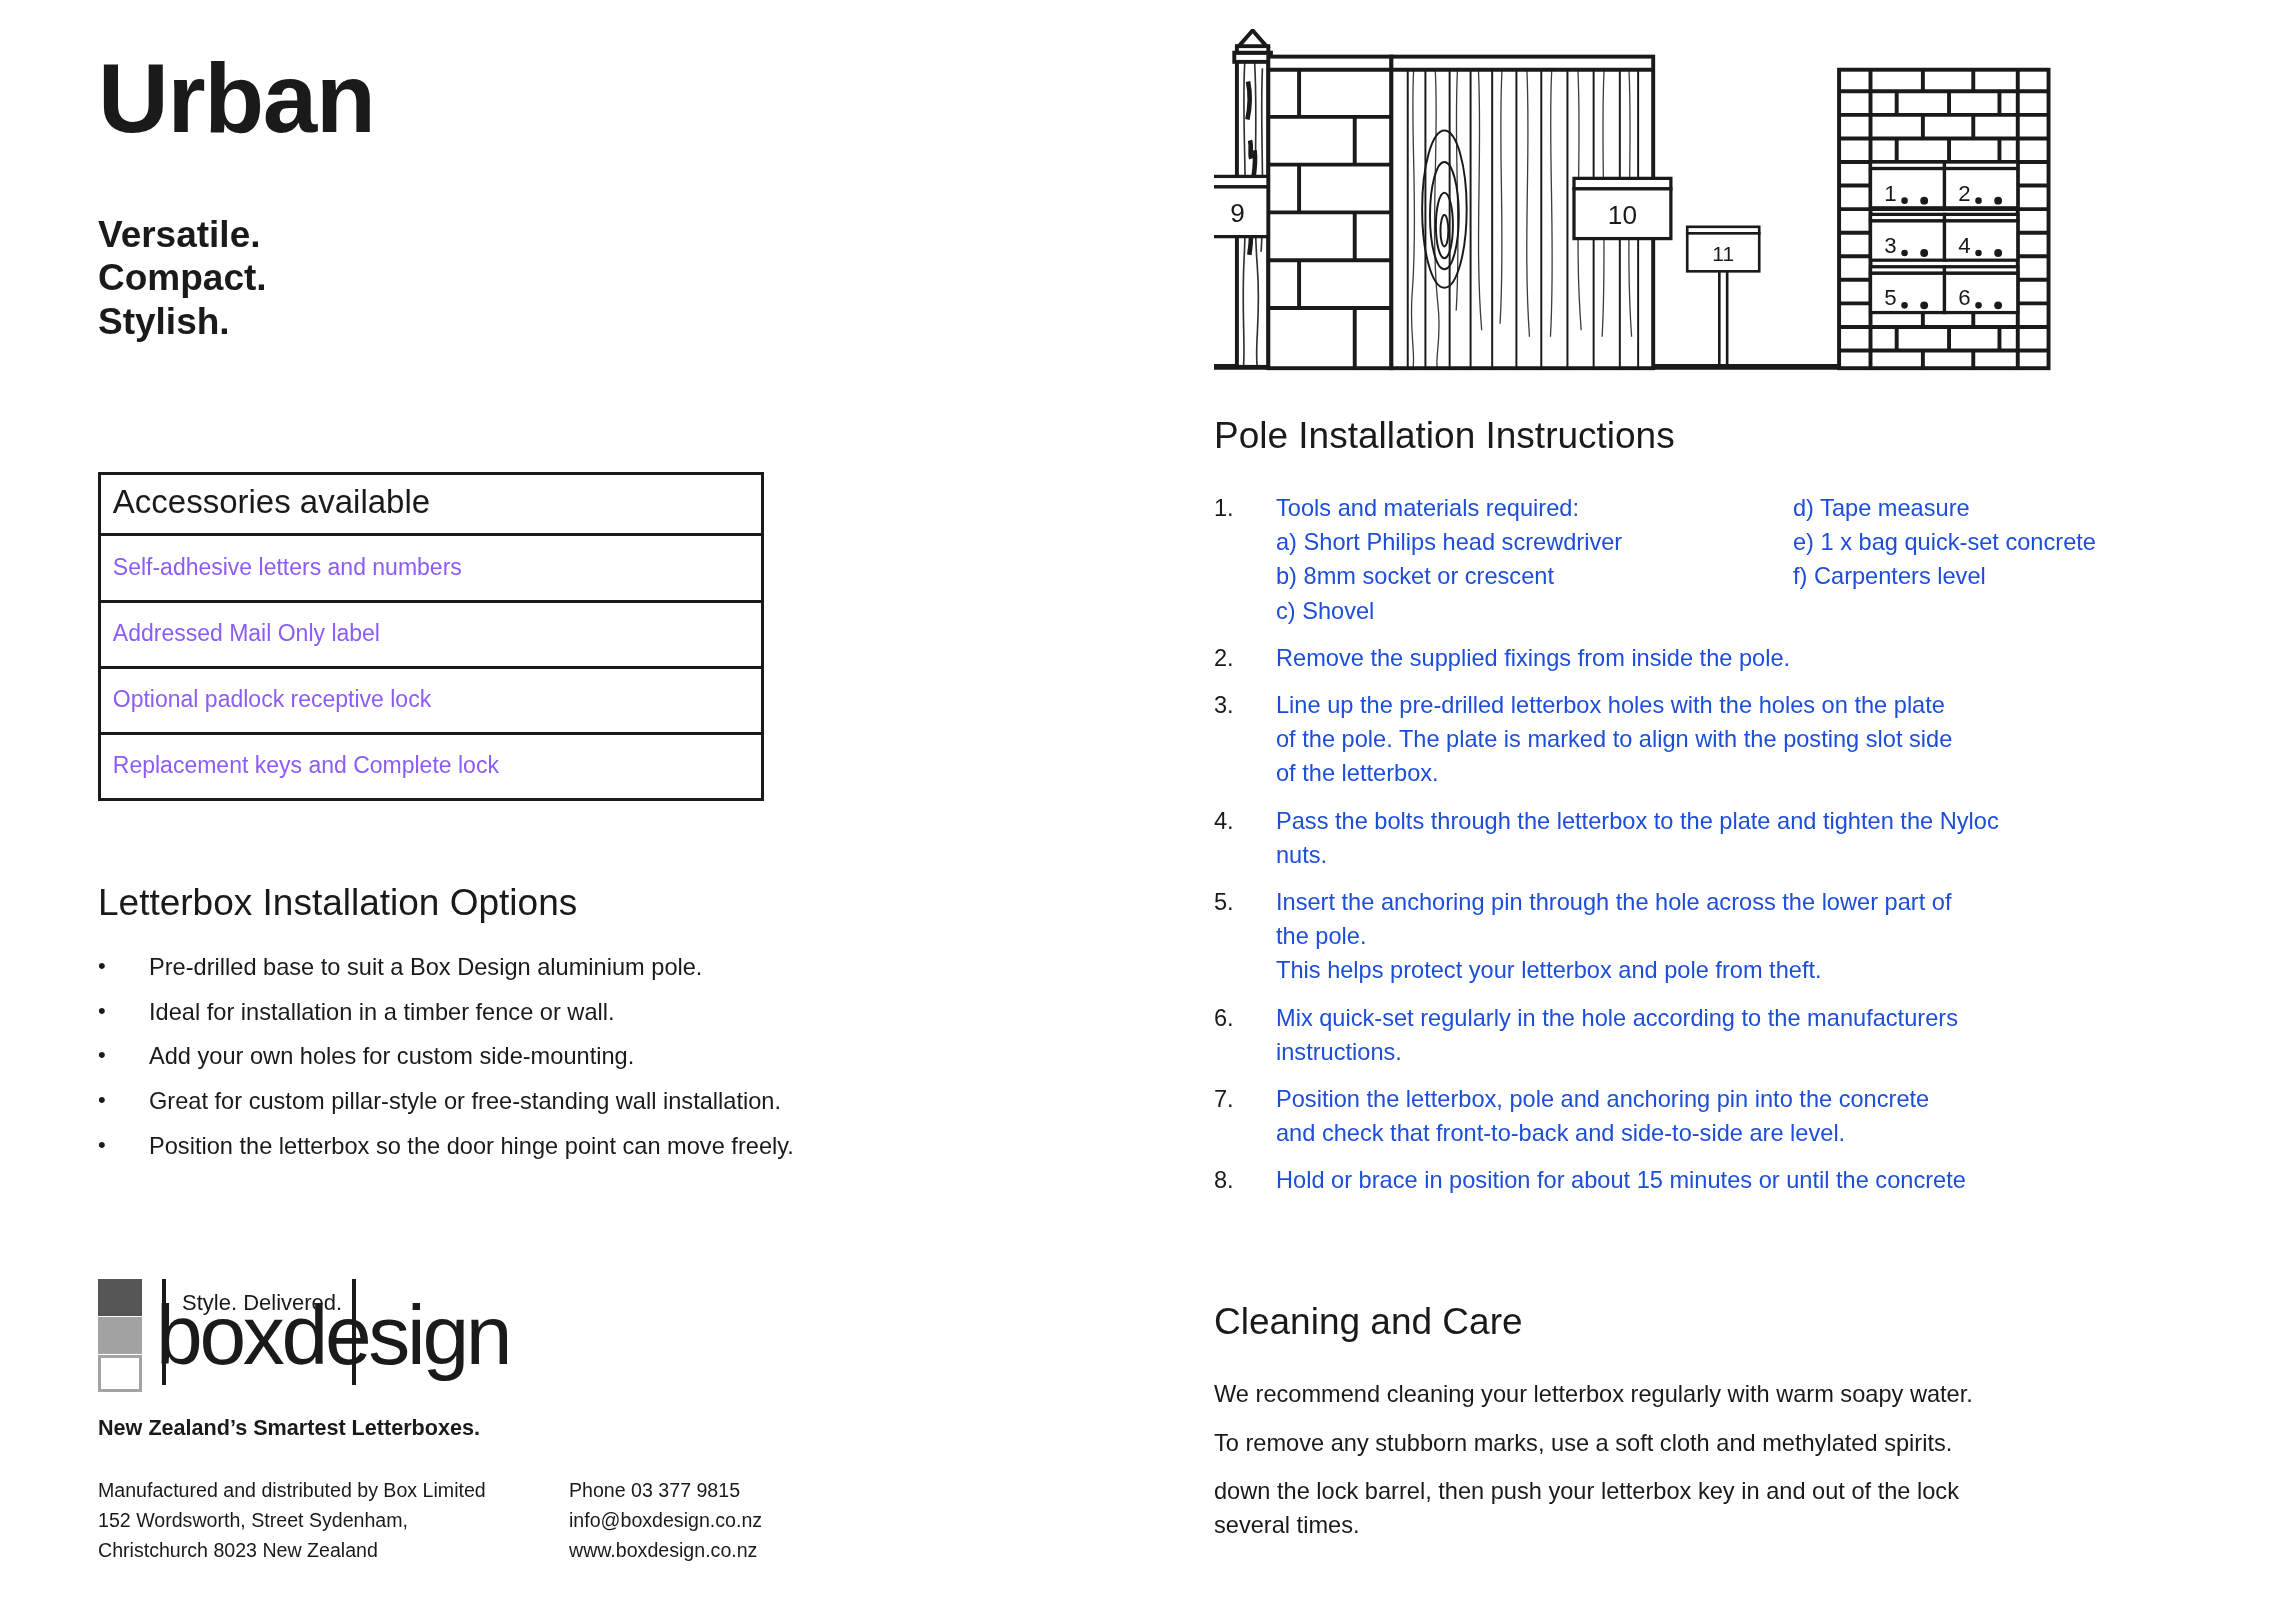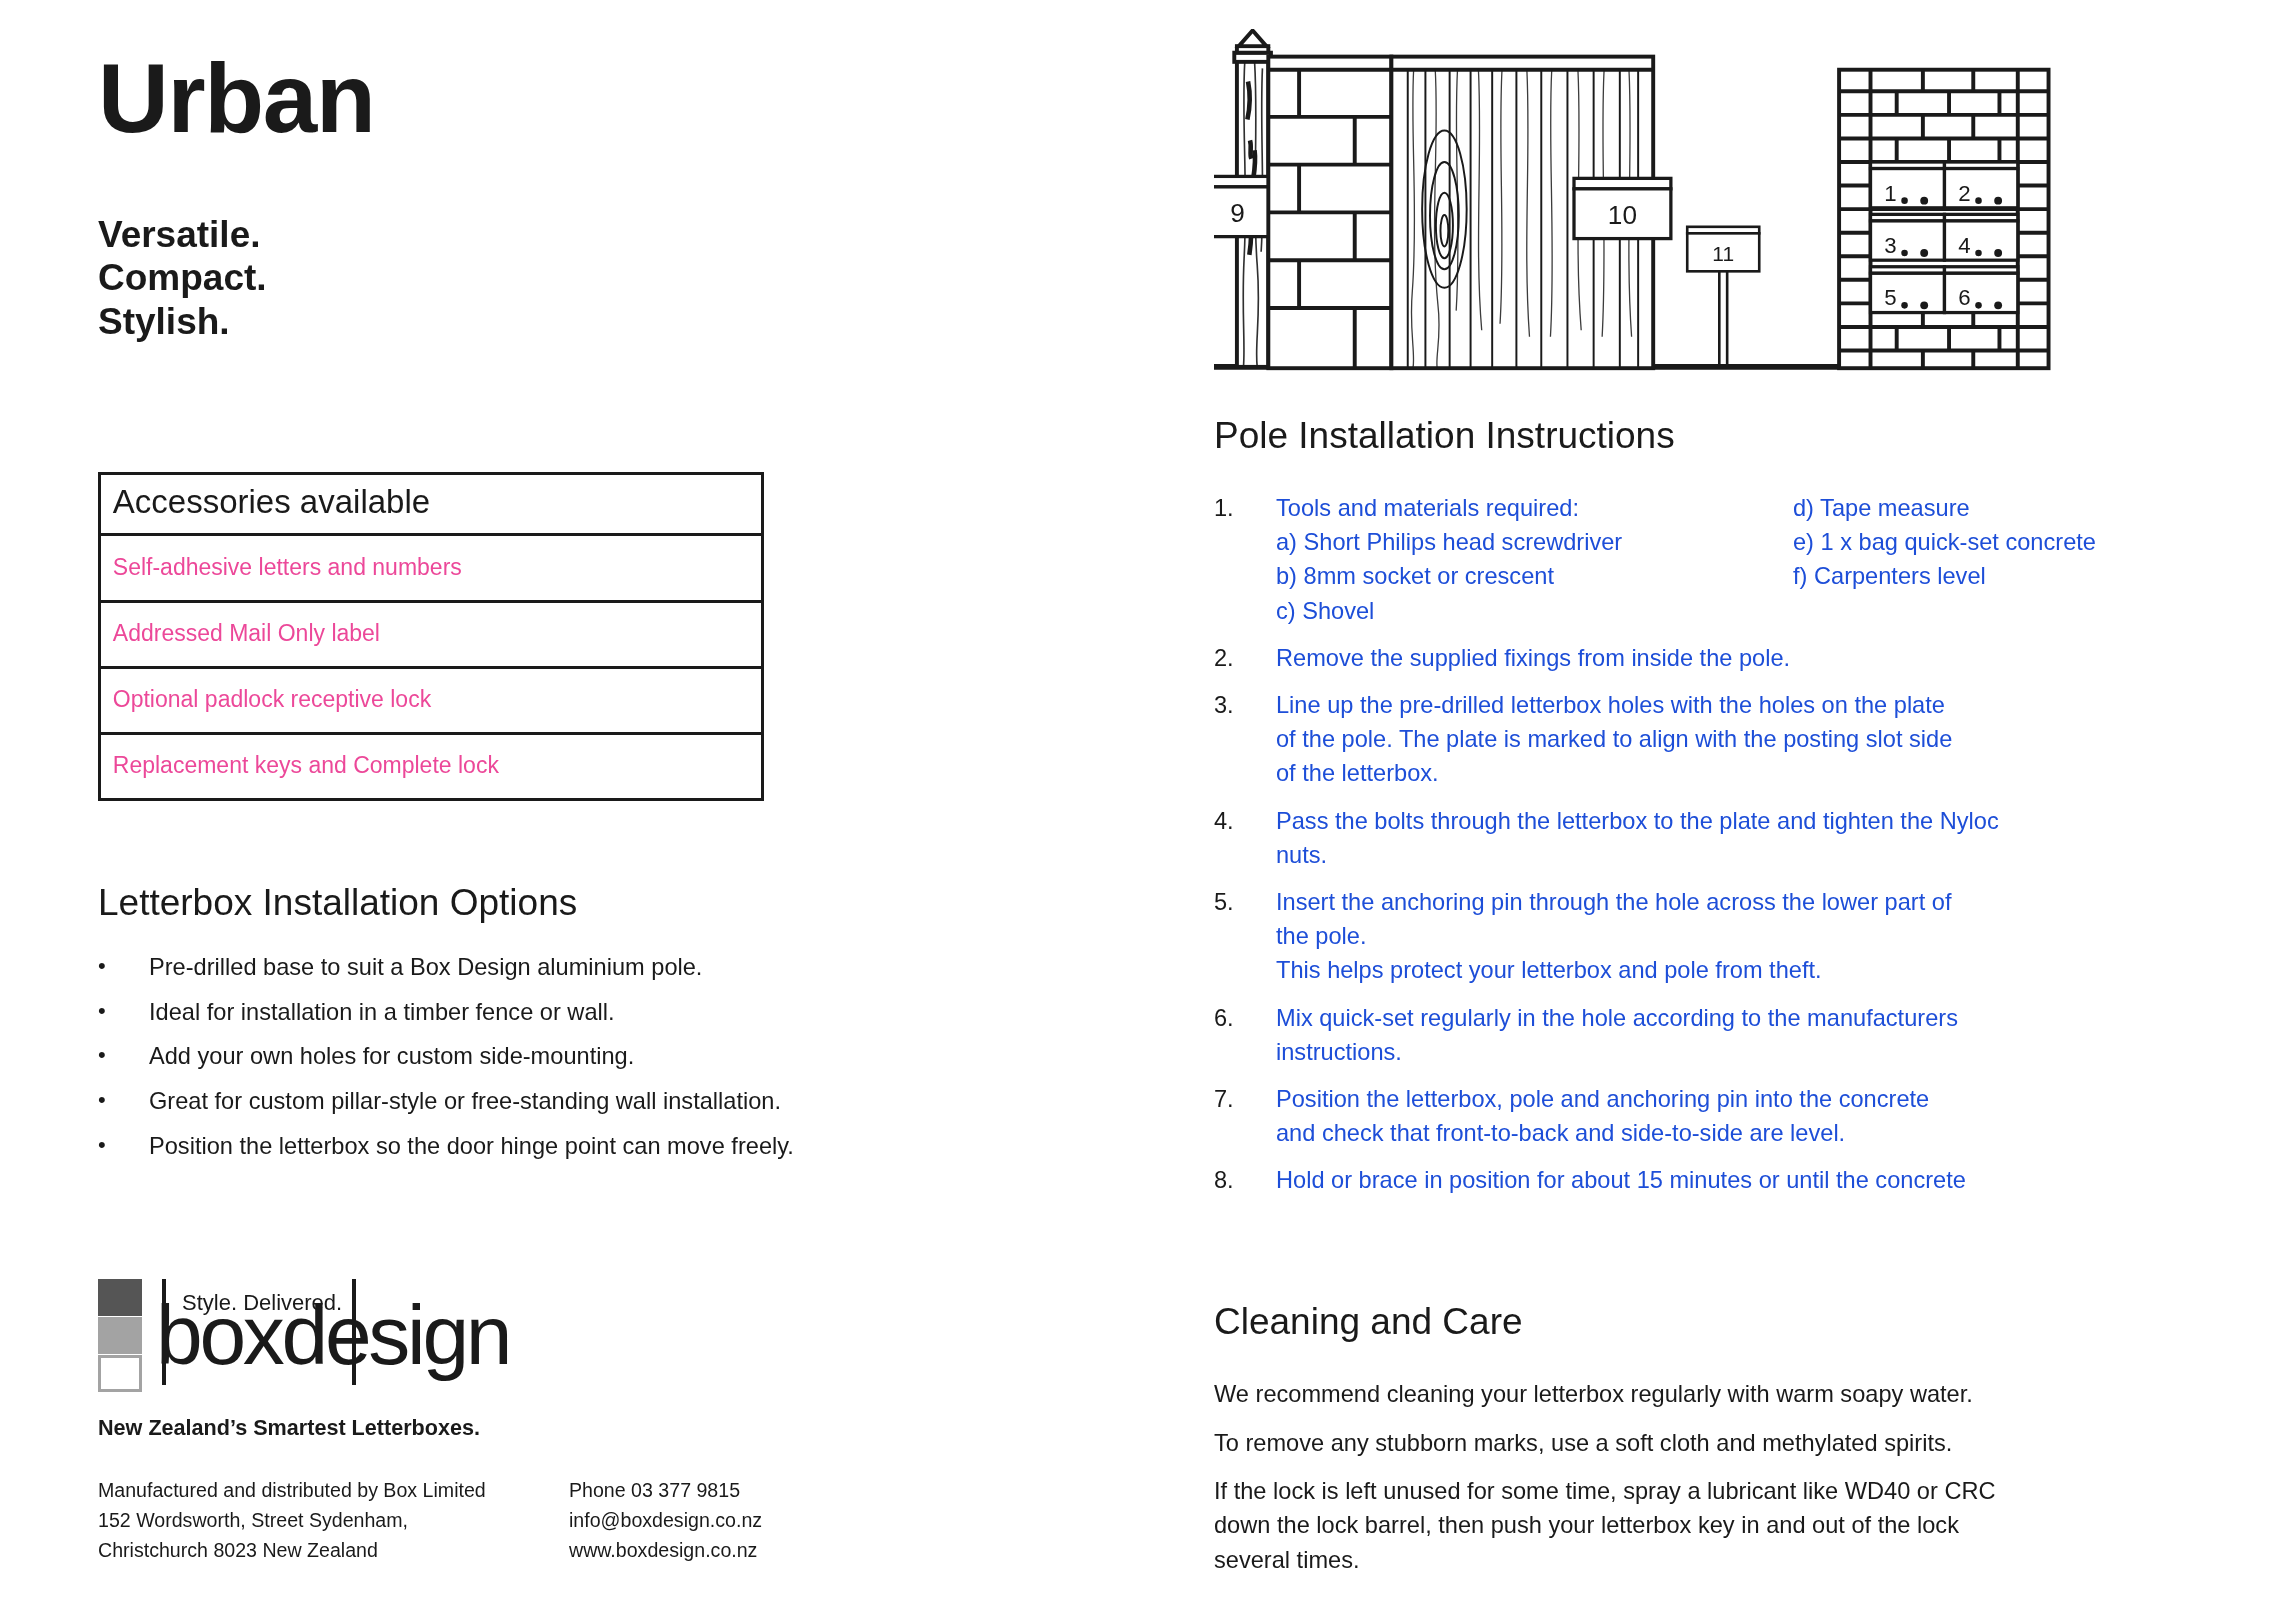--- a/index.html
+++ b/index.html
@@ -31,21 +31,21 @@
     position: absolute; left: 0; top: 472px; width: 666px;
     border: 3.3px solid #1a1a1a;
   }
   .acc-head {
     font-size: 33px; font-weight: 400; color: #1a1a1a;
     padding: 9.2px 11.8px 13px 11.8px;
     border-bottom: 3.3px solid #1a1a1a;
     line-height: 1.1;
   }
   .acc-row {
-    font-size: 23px; font-weight: 400; color: #ec4899;
+    font-size: 23px; font-weight: 400; color: #8b5cf6;
     padding: 18.3px 11.8px 19.6px 11.8px;
     border-bottom: 3.3px solid #1a1a1a;
     line-height: 1.1;
   }
   .acc-row:last-child { border-bottom: none; }
 
   
   .lb-head {
     position: absolute; left: 0; top: 883px;
     font-size: 37px; font-weight: 400; color: #1a1a1a; line-height: 1.1;
@@ -455,20 +455,19 @@
     <div class="cc-head">Cleaning and Care</div>
 
     <div class="cc-body">
       <div class="cc-p">
         <span class="ln">We recommend cleaning your letterbox regularly with warm soapy water.</span>
       </div>
       <div class="cc-p">
         <span class="ln">To remove any stubborn marks, use a soft cloth and methylated spirits.</span>
       </div>
       <div class="cc-p">
-        <span class="ln">If the lock is left unused for some time, spray a lubricant like WD40 or CRC</span>
         <span class="ln">down the lock barrel, then push your letterbox key in and out of the lock</span>
         <span class="ln">several times.</span>
       </div>
     </div>
   </div>
 </div>
 
 
 </body></html>

